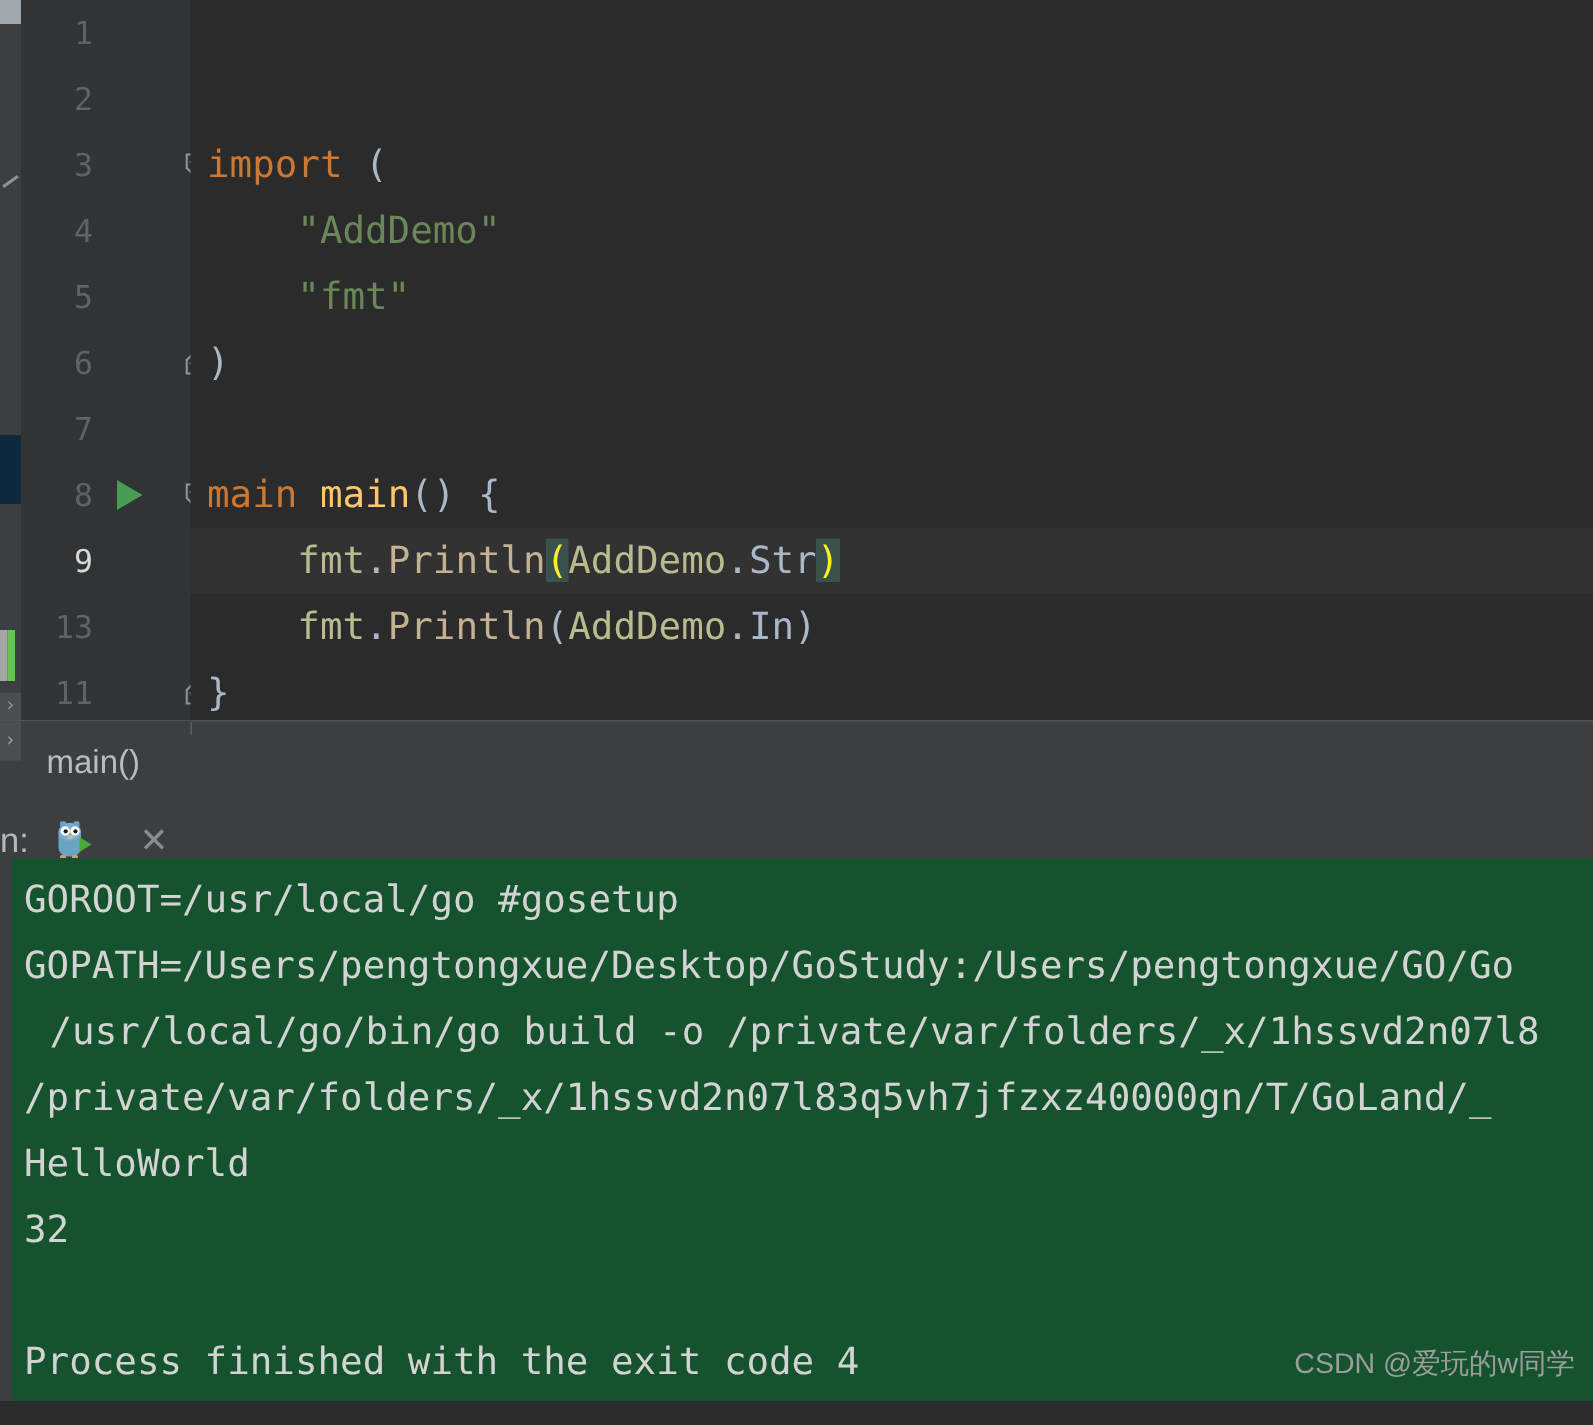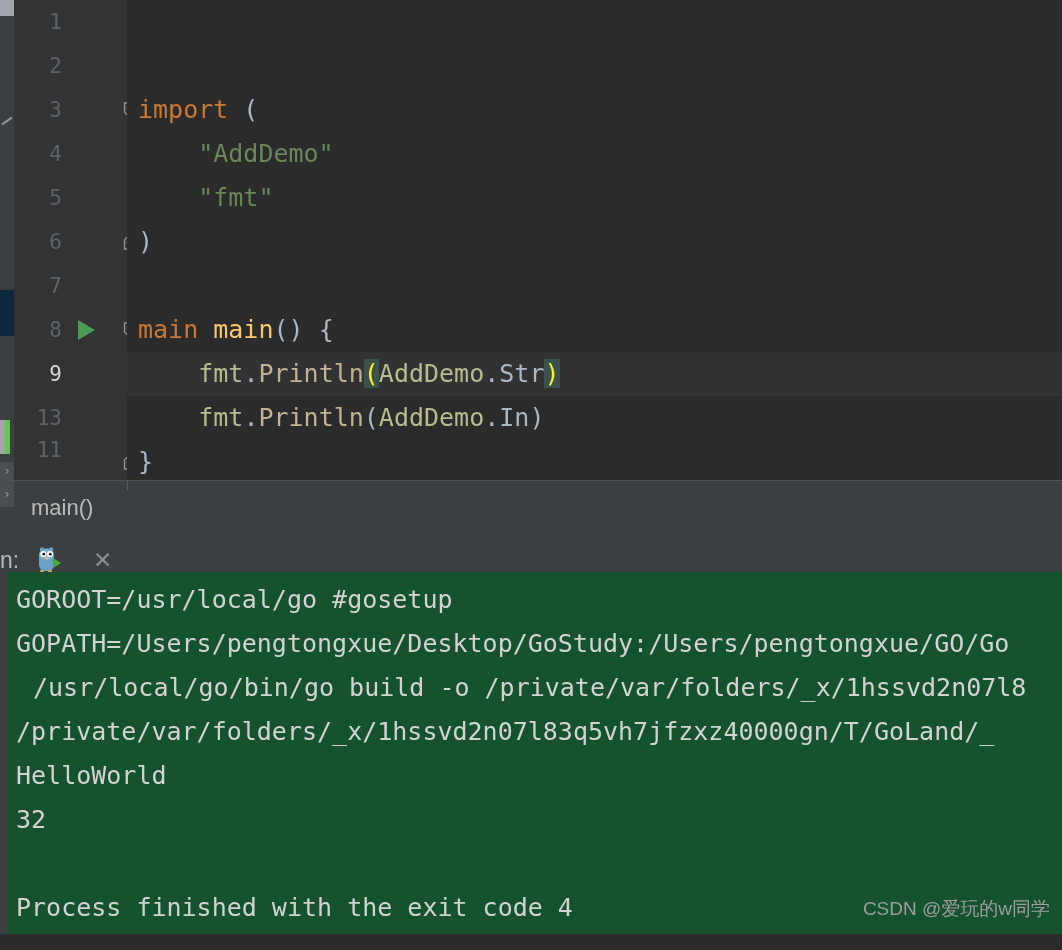--- a/index.html
+++ b/index.html
@@ -309,21 +309,21 @@
       <div class="lnum" style="top: 0px;">1</div>
       <div class="lnum" style="top: 44px;">2</div>
       <div class="lnum" style="top: 88px;">3</div>
       <div class="lnum" style="top: 132px;">4</div>
       <div class="lnum" style="top: 176px;">5</div>
       <div class="lnum" style="top: 220px;">6</div>
       <div class="lnum" style="top: 264px;">7</div>
       <div class="lnum" style="top: 308px;">8</div>
       <div class="lnum current" style="top: 352px;">9</div>
       <div class="lnum" style="top: 396px;">13</div>
-      <div class="lnum" style="top: 428px;">11</div>
+      <div class="lnum" style="top: 440px;">11</div>
       <div class="run-arrow" style="top: 320px;"></div>
     </div>
 
   <div class="fold-col" id="foldcol">
       <div class="fold-line" style="top: 116px; height: 118px;"></div>
       <div class="fold-marker" style="top: 100px;">
         <svg width="17" height="20" viewBox="0 0 17 20">
           <path d="M3.5 3 H13.5 V12 L8.5 17 L3.5 12 Z" fill="none" stroke="#8d9499" stroke-width="1.4"></path>
           <rect x="5.5" y="7.2" width="6" height="1.4" fill="#8d9499"></rect>
         </svg>

